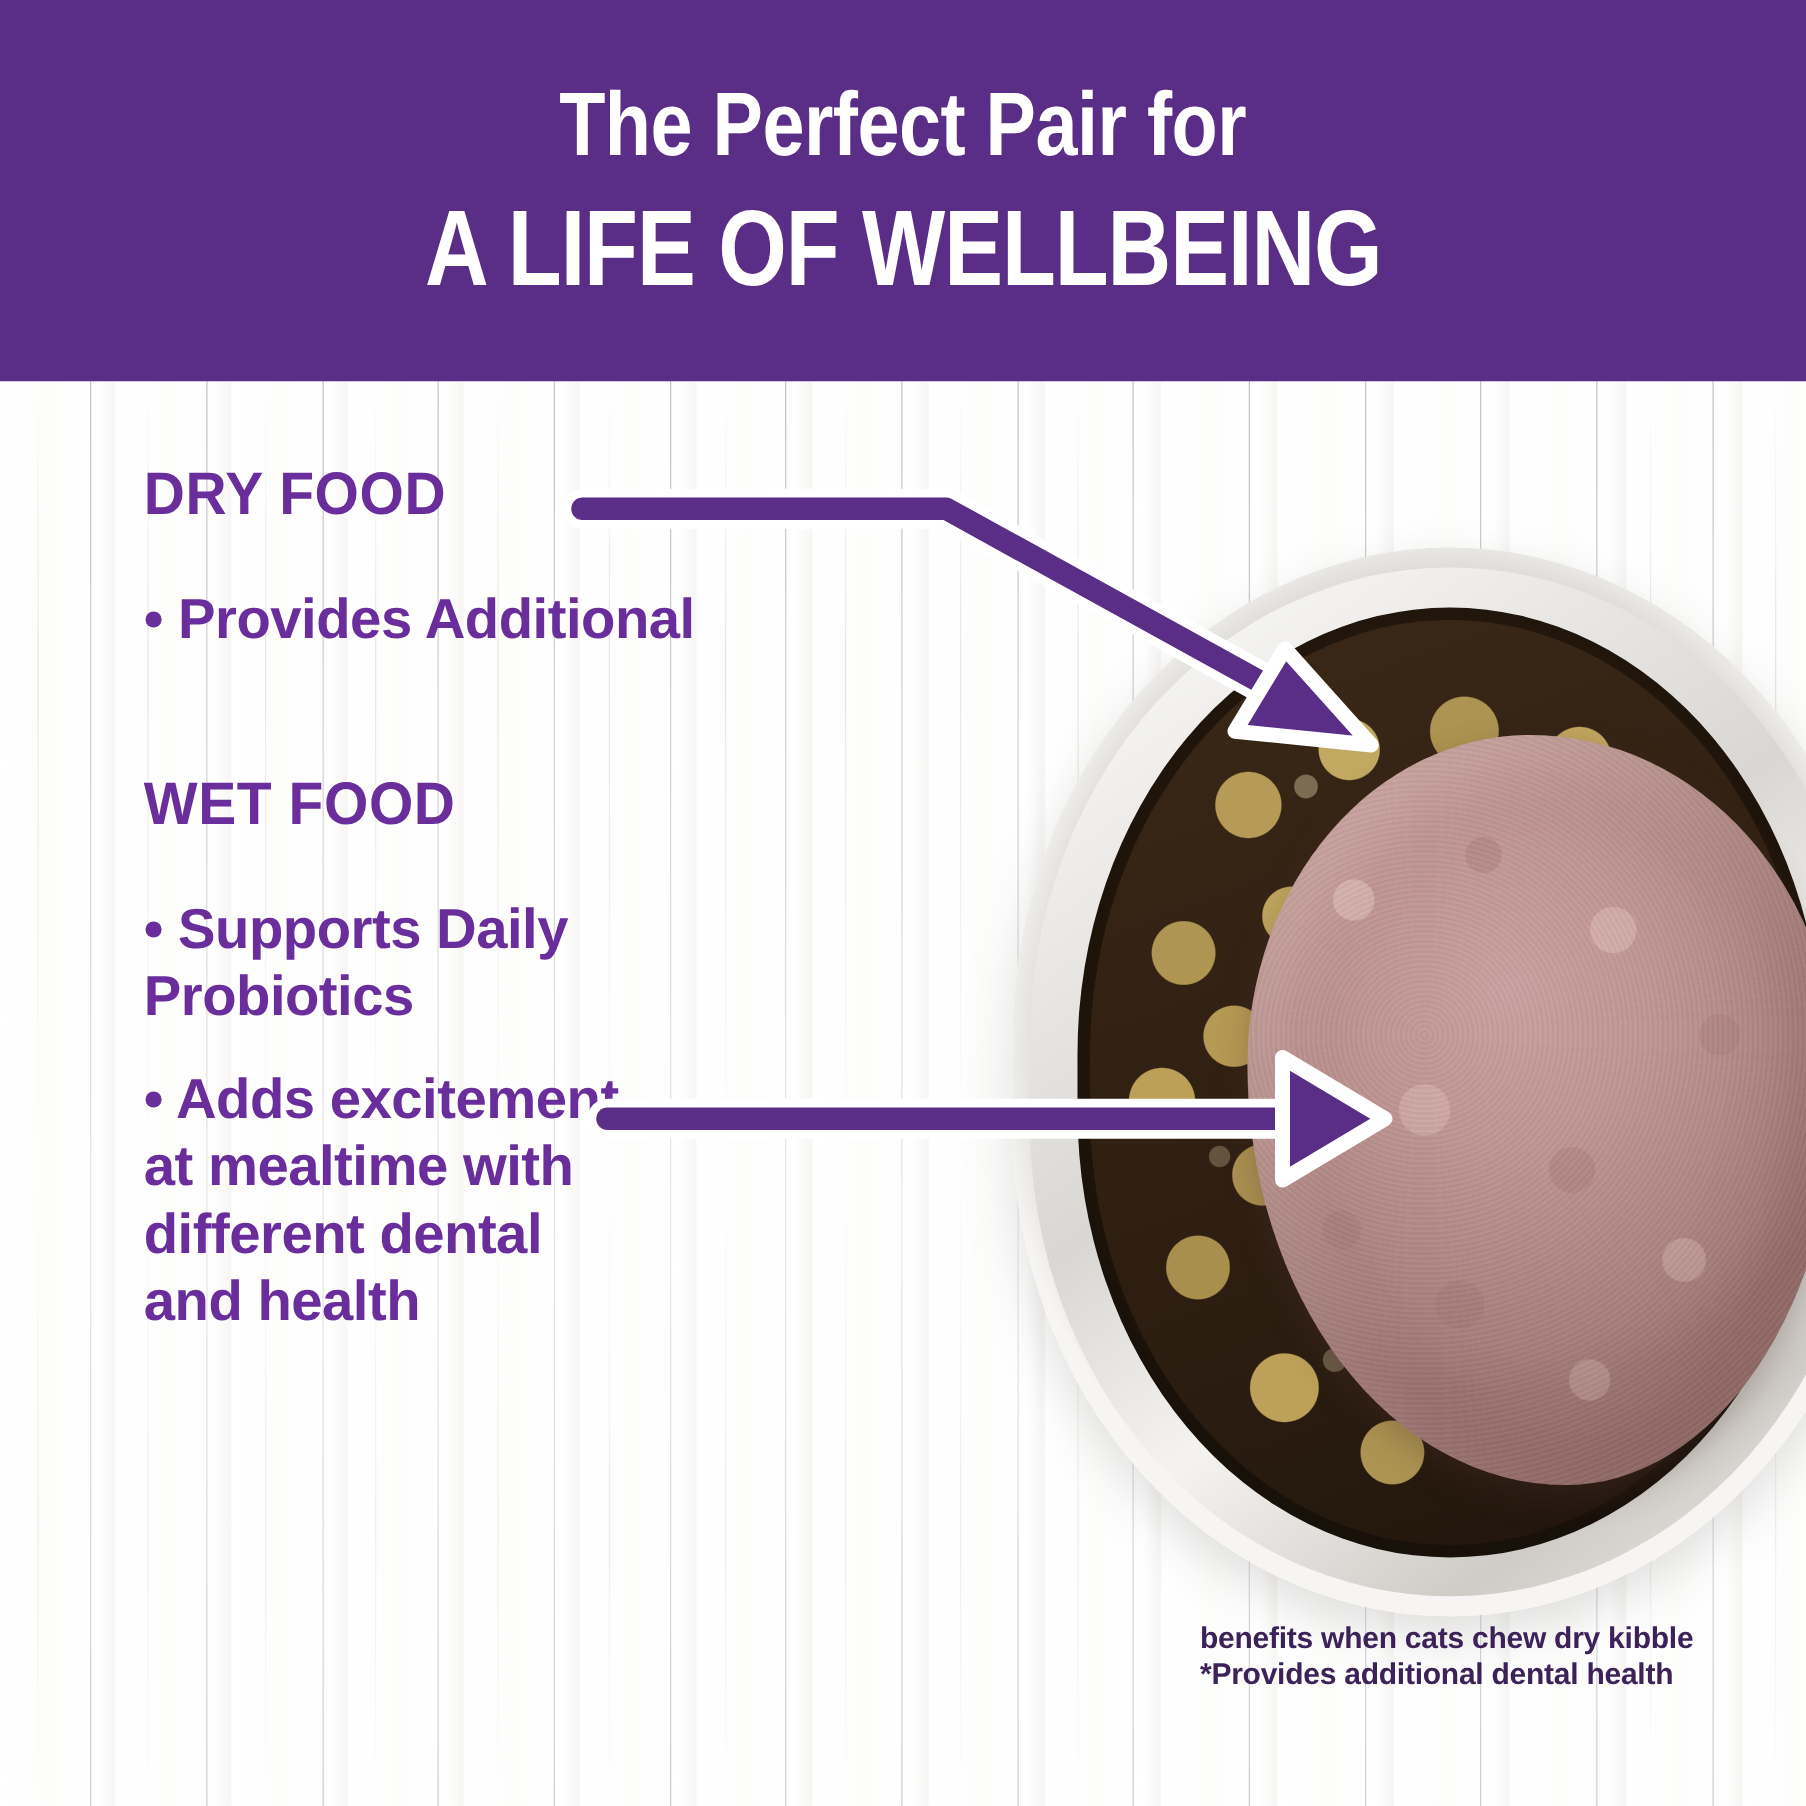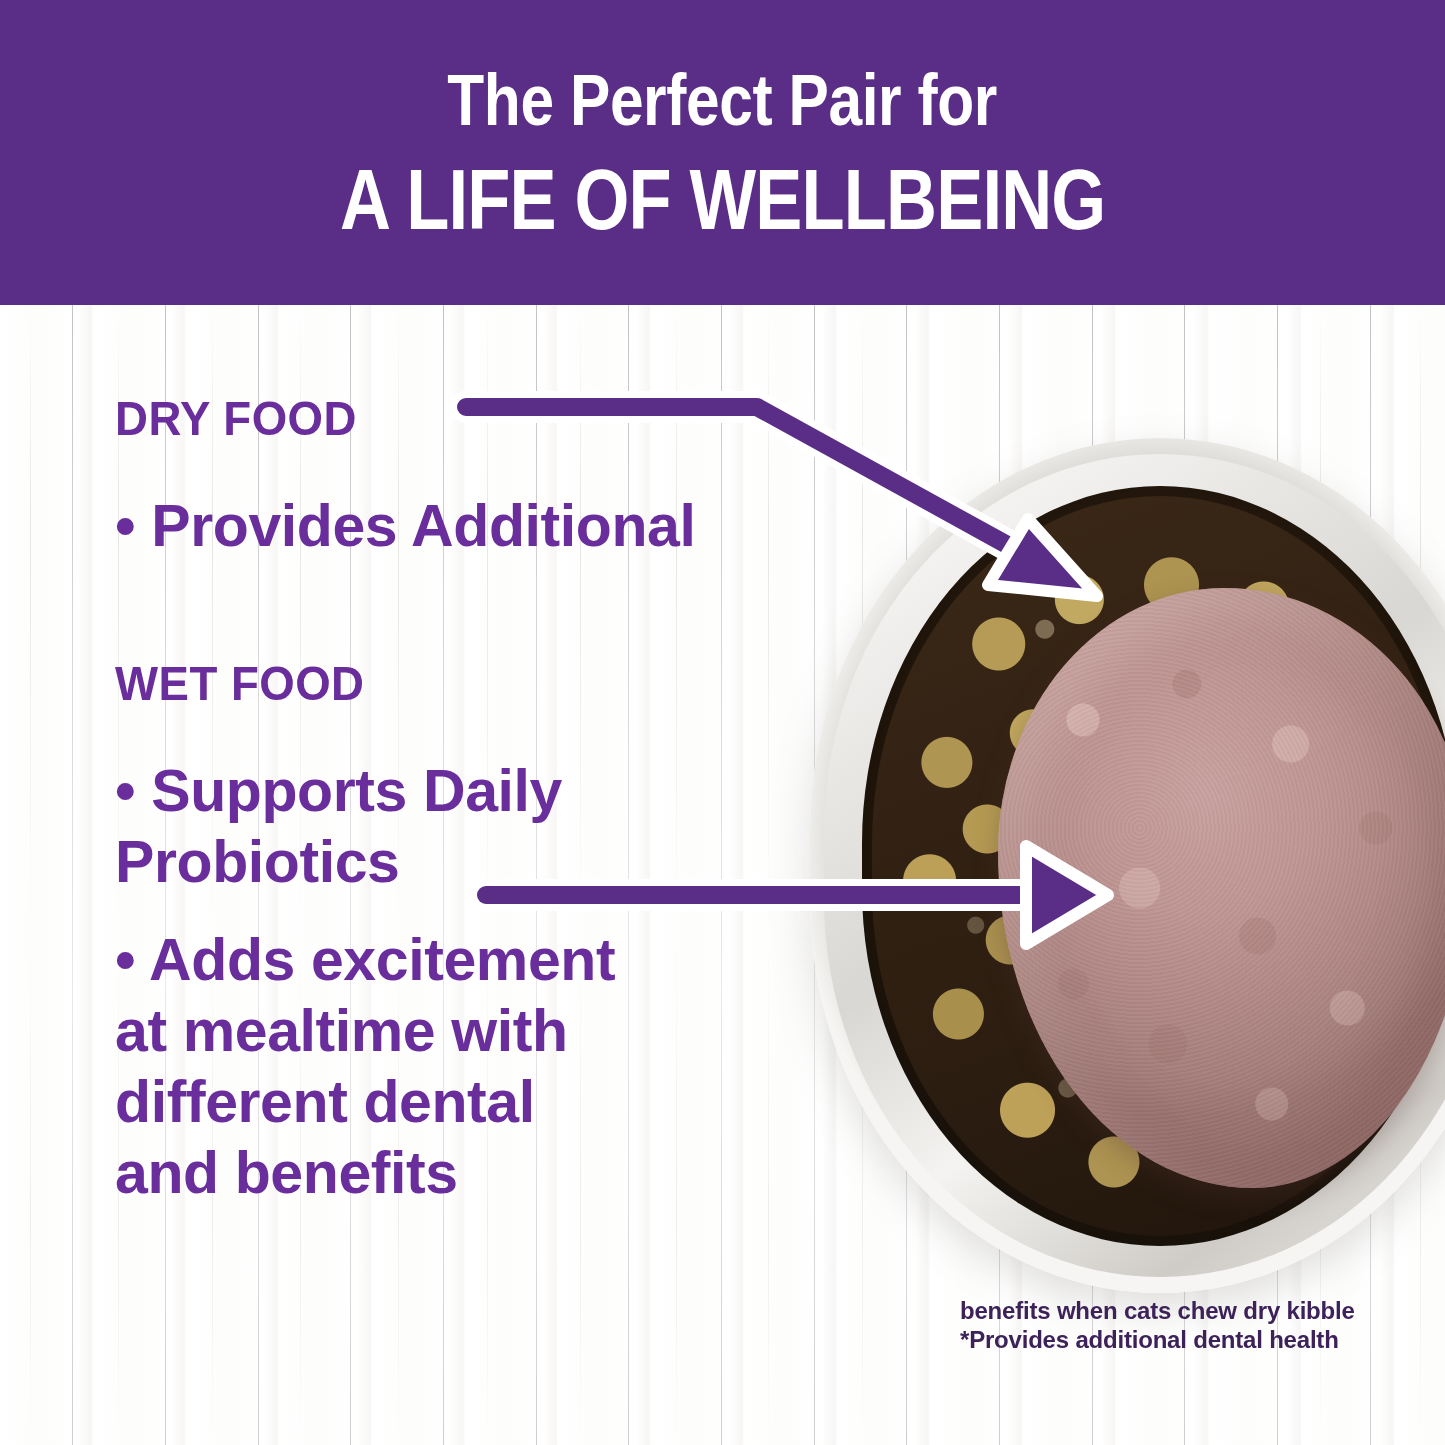--- a/index.html
+++ b/index.html
@@ -66,39 +66,39 @@
     font-size:86px;
     line-height:1;
     letter-spacing:-1px;
     transform:scaleX(.82);
     transform-origin:center;
     white-space:nowrap;
   }
 
   
   .copy{
-    position:absolute; left:115px; top:395px; width:700px;
+    position:absolute; left:115px; top:372px; width:700px;
     color:#6a2d9c;
   }
   .section{ margin-bottom:0; }
   .sec-title{
     font-family:"Liberation Sans Narrow","Liberation Sans", sans-serif;
     font-weight:bold;
     font-size:48px;
     letter-spacing:0.5px;
     color:#6a2d9c;
     line-height:1;
     transform:scaleX(.95);
     transform-origin:left center;
     white-space:nowrap;
   }
   .bullet{
     font-family:"Liberation Sans","Liberation Sans Narrow", sans-serif;
     font-weight:bold;
-    font-size:59px;
+    font-size:45px;
     line-height:1.20;
     color:#6a2d9c;
     letter-spacing:-0.4px;
   }
 
   
   .sp-dry-t1{ height:48px; }
   .sp-b1-b2{ height:26px; }
   .sp-sec{ height:72px; }
   .sp-wet-t1{ height:48px; }
@@ -288,21 +288,21 @@
       <div class="sp-wet-t1"></div>
       <div class="bullet">
         <div>• Supports Daily</div>
         <div>Probiotics</div>
       </div>
       <div class="sp-w1-w2"></div>
       <div class="bullet">
         <div>• Adds excitement</div>
         <div>at mealtime with</div>
         <div>different dental</div>
-        <div>and benefits</div>
+        <div>and health</div>
       </div>
     </div>
 
   </div>
 
   <svg class="arrows" viewBox="0 0 1445 1445">
 
     <g>
       <path d="M 466 407 L 757 407 L 1040 563" fill="none" stroke="#ffffff" stroke-width="32" stroke-linecap="round" stroke-linejoin="round"></path>
       <path d="M 466 407 L 757 407 L 1040 563" fill="none" stroke="#5a2d87" stroke-width="18" stroke-linecap="round" stroke-linejoin="round"></path>

